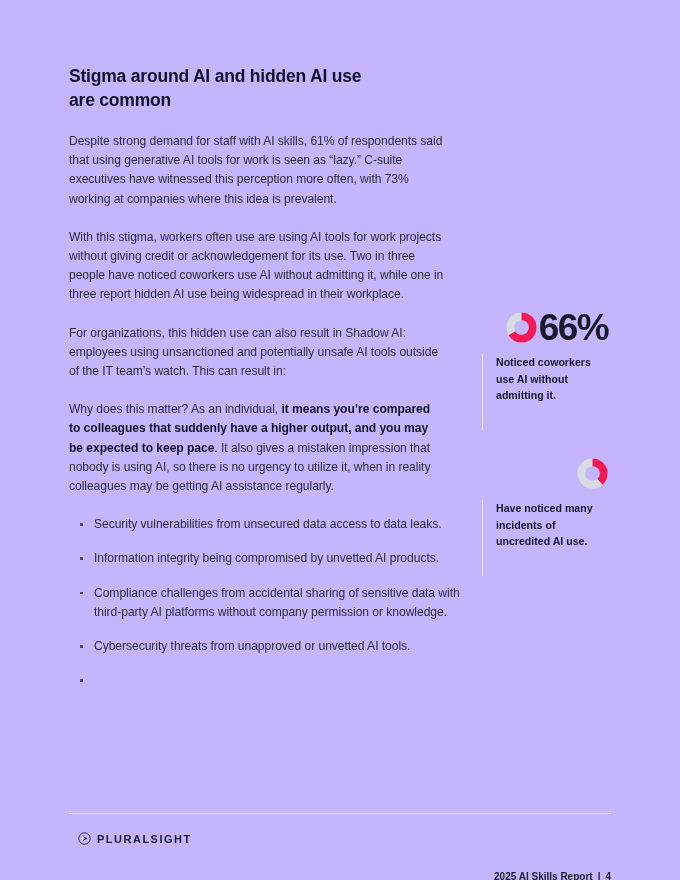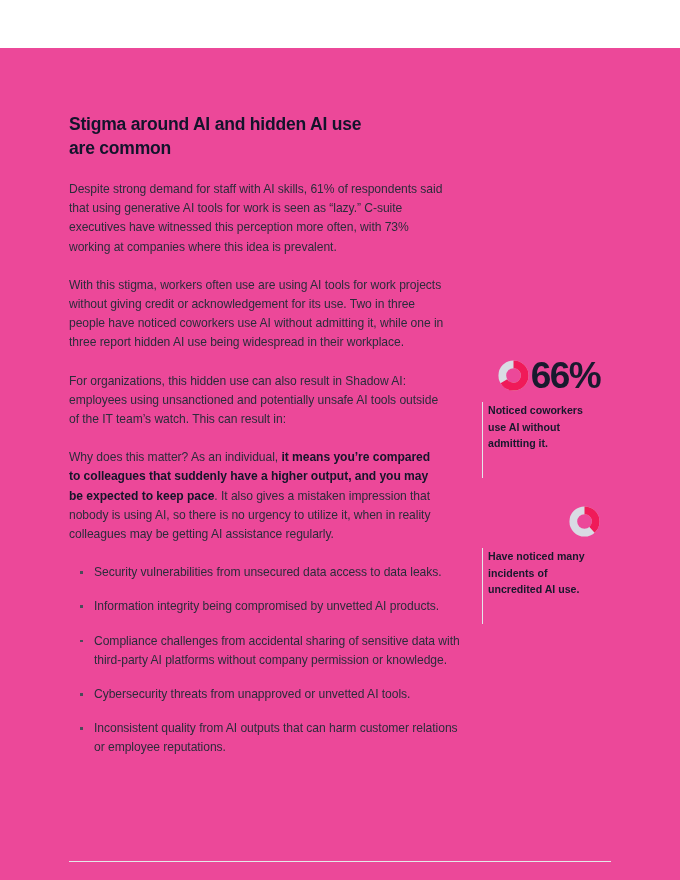--- a/index.html
+++ b/index.html
@@ -12,22 +12,21 @@
     height: 880px;
     position: relative;
     font-family: "Liberation Sans", sans-serif;
     color: #1b1c2e;
     overflow: hidden;
   }
 
   .page {
     position: absolute;
     inset: 0;
-    background: #ec4899;
-    margin-top: 48px;
+    background: #c4b5fd;
   }
 
   
   .heading {
     position: absolute;
     left: 69px;
     top: 64px;
     width: 400px;
     font-size: 17.5px;
     font-weight: bold;
@@ -102,21 +101,21 @@
     font-weight: bold;
     letter-spacing: -1.6px;
     line-height: 1;
     color: #191a2e;
     margin-left: 2px;
     white-space: nowrap;
   }
   .stat-caption {
     margin-top: 6px;
     margin-left: 24px;
-    padding-left: 5px;
+    padding-left: 13px;
     padding-bottom: 26px;
     border-left: 1px solid #e3e5ea;
     font-size: 10.6px;
     font-weight: bold;
     line-height: 16.5px;
     color: #17182c;
     width: 112px;
   }
 
   
@@ -191,21 +190,20 @@
       <li>
         <span class="dot"></span>
         <span>Compliance challenges from accidental sharing of sensitive data with third-party AI platforms without company permission or knowledge.</span>
       </li>
       <li>
         <span class="dot"></span>
         <span>Cybersecurity threats from unapproved or unvetted AI tools.</span>
       </li>
       <li>
         <span class="dot"></span>
-        <span>Inconsistent quality from AI outputs that can harm customer relations or employee reputations.</span>
       </li>
     </ul>
   </div>
 
   <div class="stat stat-1">
     <div class="stat-top">
       <svg class="donut" viewBox="0 0 36 36">
         <circle cx="18" cy="18" r="13" fill="none" stroke="#d9dbe4" stroke-width="9"></circle>
         <circle class="donut-arc" cx="18" cy="18" r="13" fill="none" stroke="#f01a59" stroke-width="9" stroke-dasharray="53.91 81.68" transform="rotate(-90 18 18)"></circle>
       </svg>

